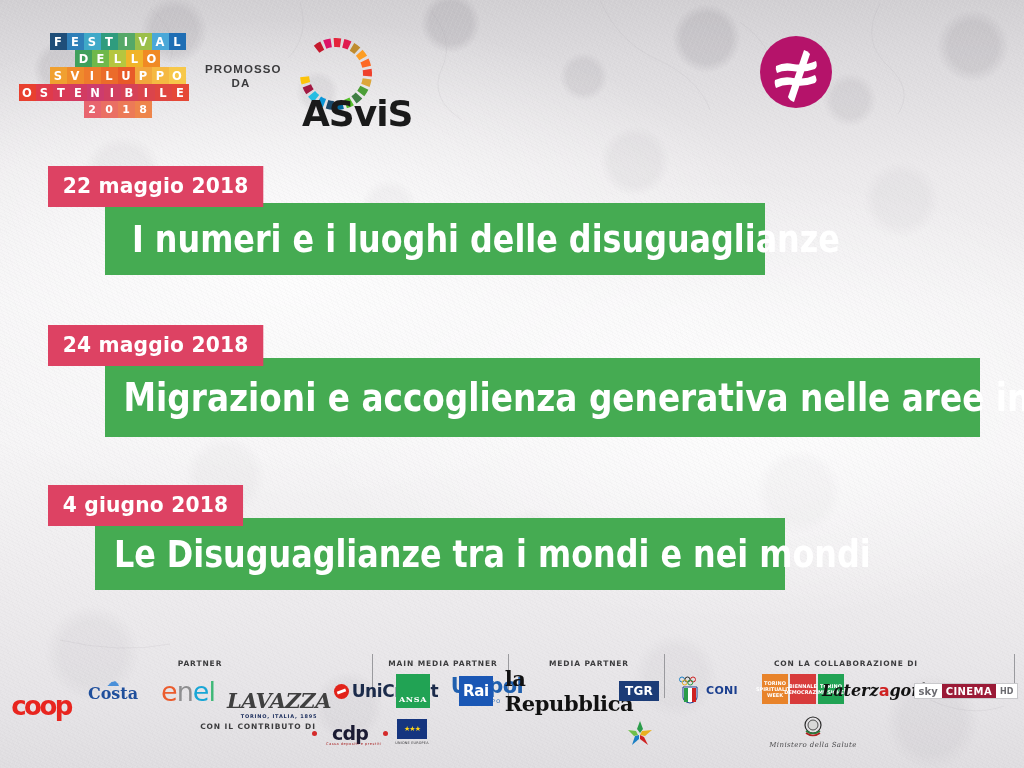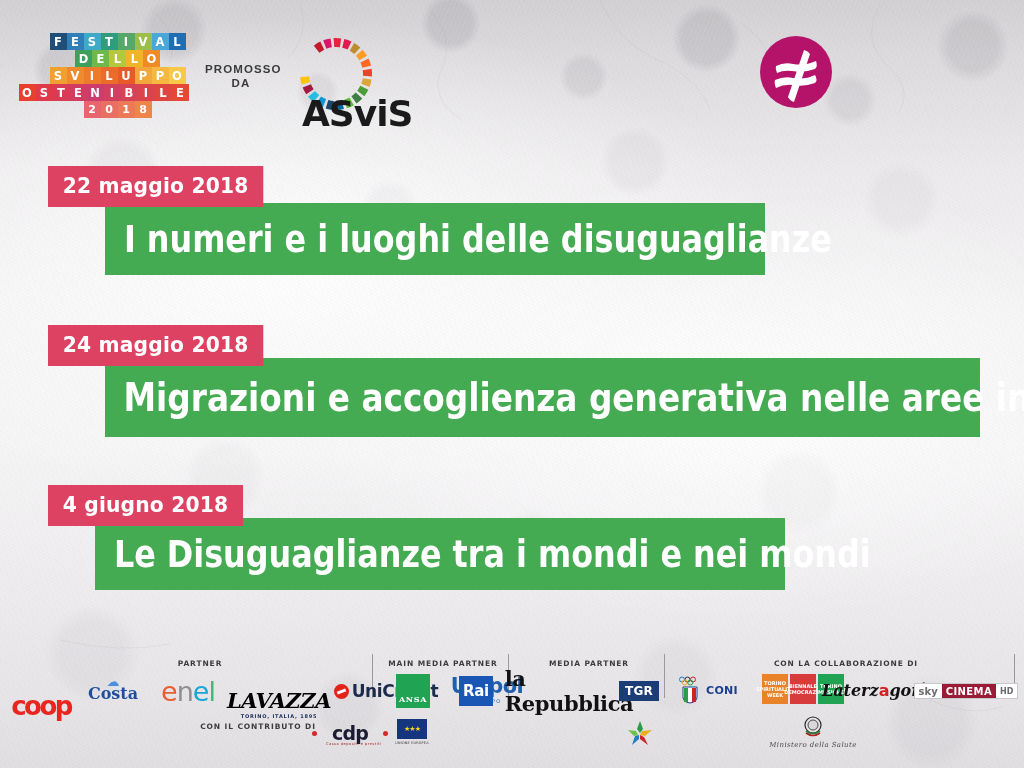--- a/index.html
+++ b/index.html
@@ -162,21 +162,21 @@
     font-weight: 700;
     color: #ffffff;
     white-space: nowrap;
     transform-origin: left center;
     line-height: 1;
     padding-left: 22px;
   }
 
   
   #event-1 .date-badge { left: 48px; top: 166px; }
-  #event-1 .title-bar  { left: 105px; top: 203px; width: 660px; height: 72px; }
+  #event-1 .title-bar  { left: 105px; top: 203px; width: 660px; height: 72px; padding-left: 8px; }
   #event-1 .title-text { font-size: 37px; transform: scaleX(0.86); }
   
   #event-2 .date-badge { left: 48px; top: 325px; }
   #event-2 .title-bar  { left: 105px; top: 358px; width: 875px; height: 79px; }
   #event-2 .title-text { font-size: 39px; transform: scaleX(0.84); }
   
   #event-3 .date-badge { left: 48px; top: 485px; }
   #event-3 .title-bar  { left: 95px; top: 518px; width: 690px; height: 72px; }
   #event-3 .title-text { font-size: 37px; transform: scaleX(0.86); }
 
@@ -223,21 +223,21 @@
     font-weight: 400; font-size: 27px;
     letter-spacing: -1px; line-height: 27px;
   }
   .enel-e1 { color: #eb5c2e; }
   .enel-n  { color: #8e8e90; }
   .enel-e2 { color: #18a6d6; }
   .enel-l  { color: #3fb878; }
   .lavazza-wrap { text-align: center; line-height: 1; }
   .lavazza-word {
     font-family: "DejaVu Serif", serif;
-    font-weight: 700; font-size: 21px; color: #000000;
+    font-weight: 700; font-size: 21px; color: #404040;
     letter-spacing: -0.5px;
     font-style: italic;
     margin-top: 28px;
   }
   .lavazza-sub {
     font-family: "DejaVu Sans", sans-serif;
     font-size: 5px; font-weight: 700; color: #1b2d5c;
     letter-spacing: 0.8px; margin-top: 3px;
   }
   .unicredit-wrap { display: flex; align-items: center; gap: 3px; }

